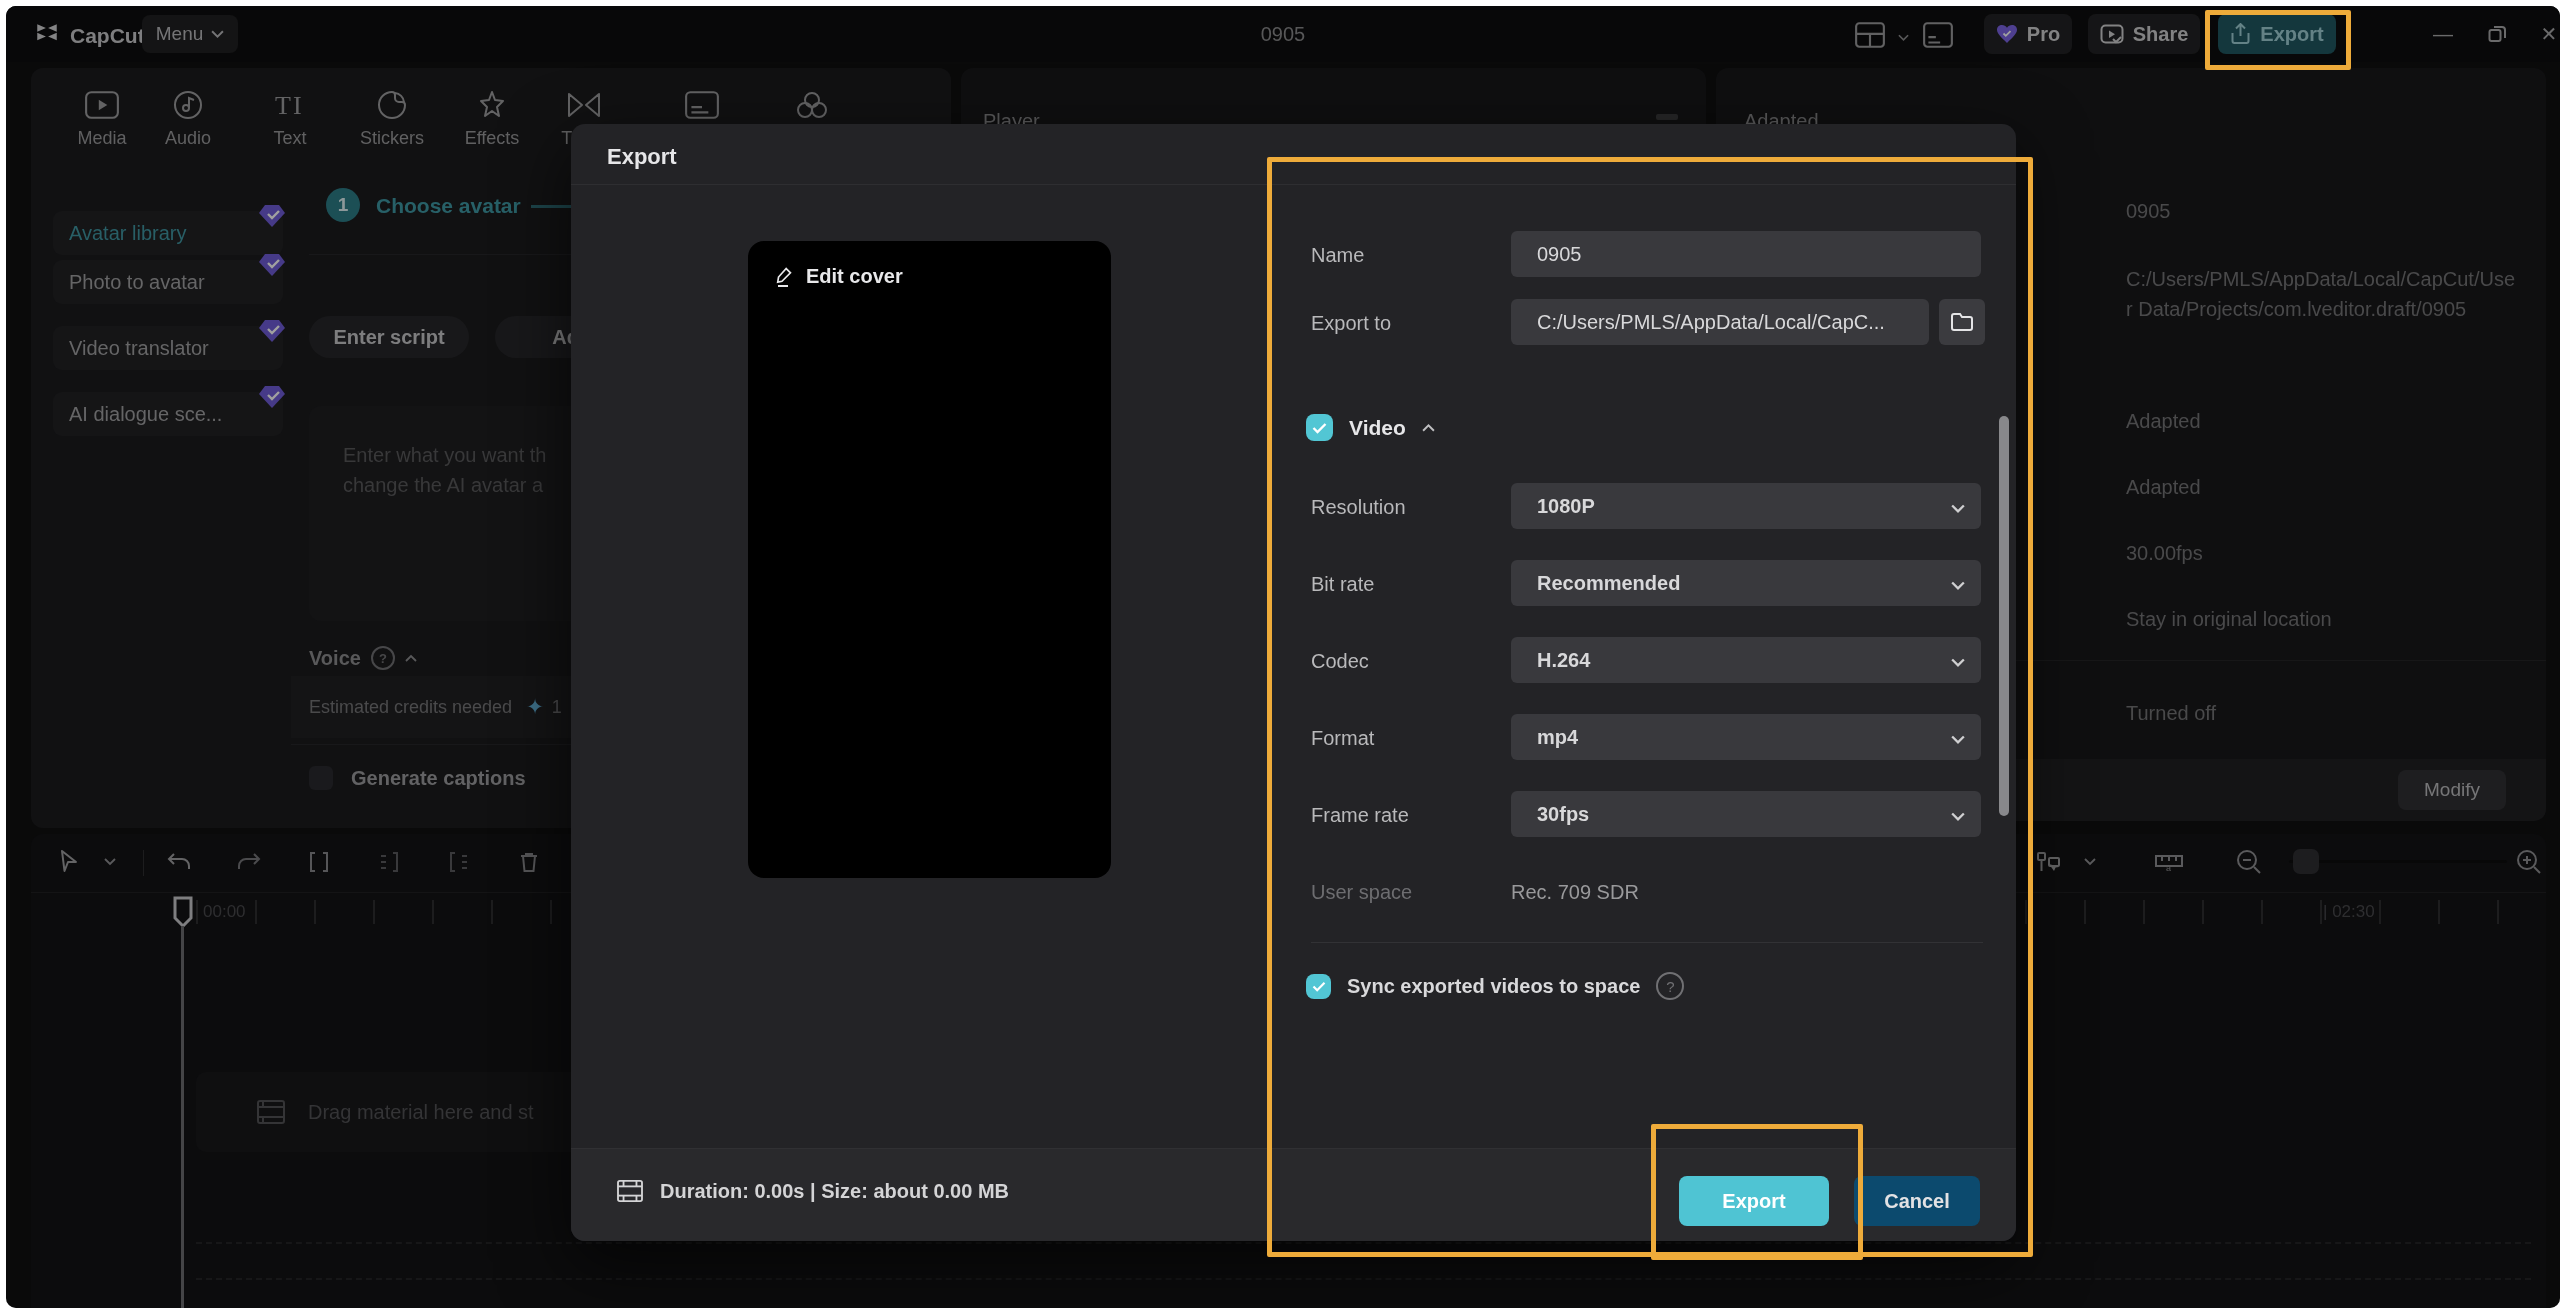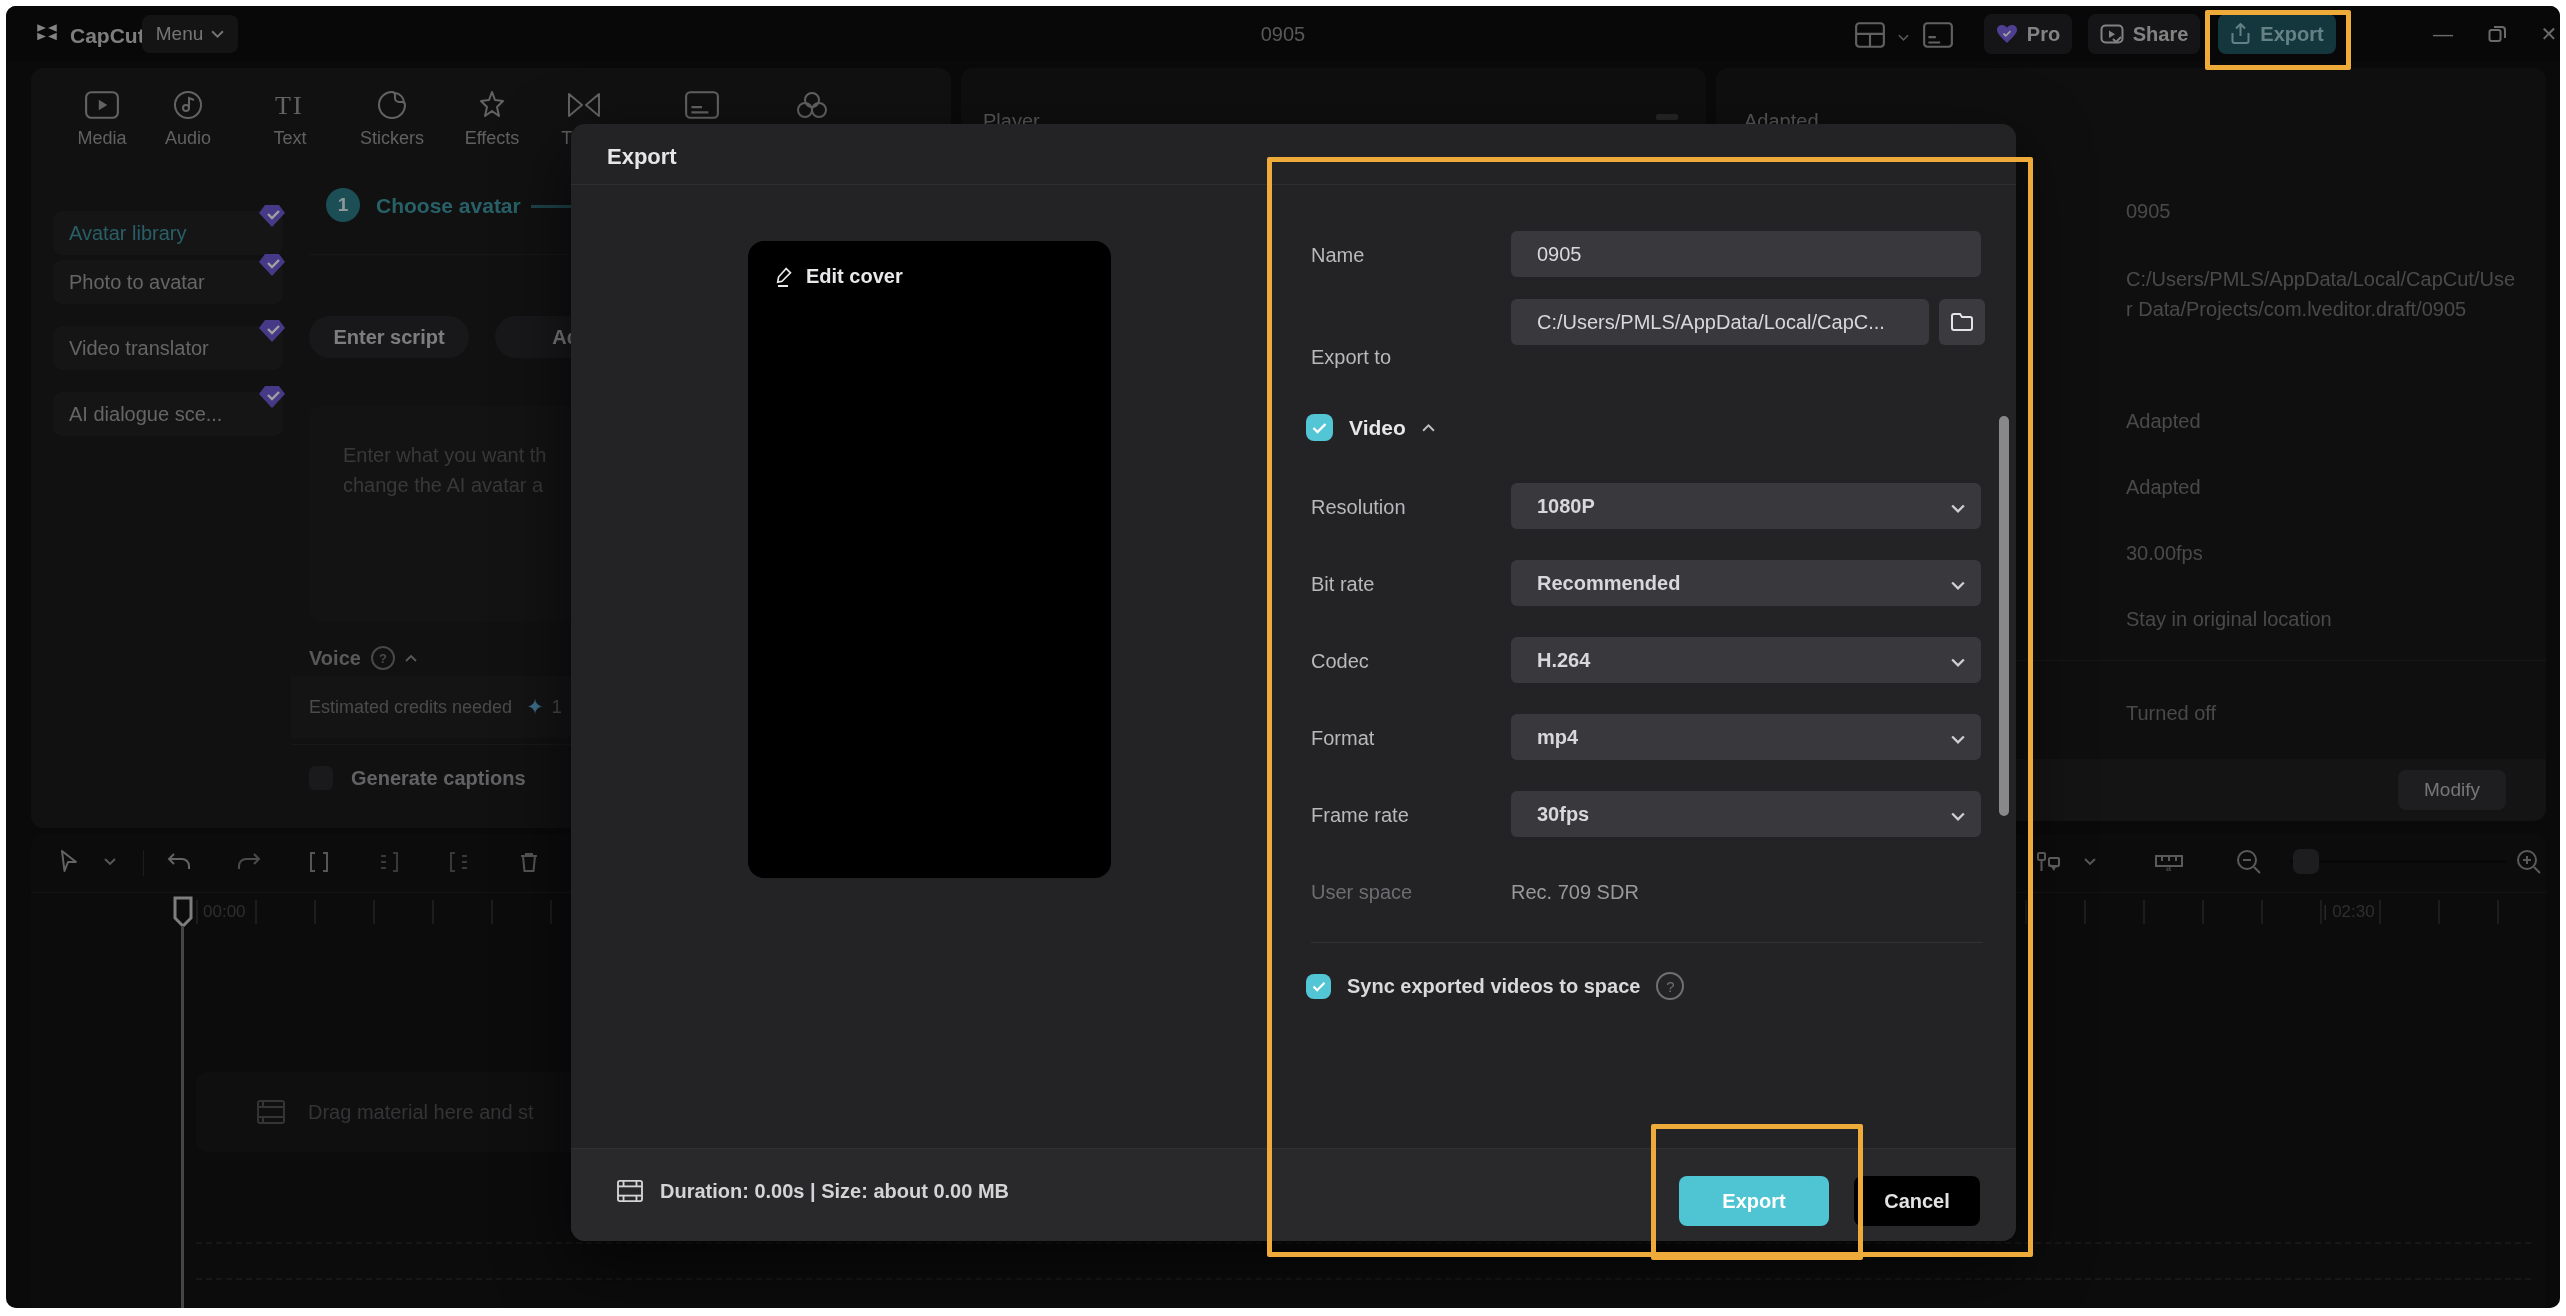--- a/index.html
+++ b/index.html
@@ -59,21 +59,21 @@
   .edit-cover{position:absolute;left:28px;top:24px;color:#e8e8ea;font-size:20px;font-weight:700;display:flex;align-items:center;gap:10px;}
   .f-label{position:absolute;left:740px;color:#b9b9bb;font-size:20px;}
   .f-label.muted{color:#6d6d70;}
   .f-input{position:absolute;left:940px;width:470px;height:46px;background:#39393d;border-radius:6px;color:#d8d8da;font-size:20px;display:flex;align-items:center;padding-left:26px;box-sizing:border-box;}
   .f-static{position:absolute;left:940px;color:#99999b;font-size:20px;}
   .ddl-chev{position:absolute;right:16px;top:13px;color:#cfcfd1;}
   .check-teal{width:27px;height:27px;border-radius:8px;background:#52c6d4;display:flex;align-items:center;justify-content:center;}
   .check-teal svg{display:block;}
   .dlg-footer{position:absolute;left:0;right:0;bottom:0;height:92px;background:#29292c;border-top:1px solid #303033;border-radius:0 0 14px 14px;}
   .btn-export{position:absolute;left:1108px;top:27px;width:150px;height:50px;background:#4fc4d3;border-radius:8px;color:#ffffff;font-size:20px;font-weight:700;display:flex;align-items:center;justify-content:center;}
-  .btn-cancel{position:absolute;left:1283px;top:27px;width:126px;height:50px;background:#000000;border-radius:8px;color:#e2e2e4;font-size:20px;font-weight:700;display:flex;align-items:center;justify-content:center;}
+  .btn-cancel{position:absolute;left:1283px;top:27px;width:126px;height:50px;background:#0c4a6e;border-radius:8px;color:#e2e2e4;font-size:20px;font-weight:700;display:flex;align-items:center;justify-content:center;}
   .scrollthumb{position:absolute;left:1428px;top:292px;width:10px;height:400px;background:#88888b;border-radius:5px;}
 
   .hibox{position:absolute;border:5px solid #eeab3a;z-index:70;border-radius:2px;}
   .qmark{width:24px;height:24px;border:2px solid #707073;border-radius:50%;color:#707073;font-size:15px;display:flex;align-items:center;justify-content:center;}
 </style>
 </head>
 <body>
 
 <div id="stage">
 <div id="appwin">
@@ -428,21 +428,21 @@
             </svg>
         <span>Edit cover</span>
       </div>
     </div>
 
     <div class="f-label" style="top:120px;">Name</div>
     <div class="f-input" style="top:107px;">
           <span>0905</span>
         </div>
 
-    <div class="f-label" style="top:188px;margin-top:34px;">Export to</div>
+    <div class="f-label" style="top:188px;">Export to</div>
     <div class="f-input" style="top:175px;width:418px;">
           <span>C:/Users/PMLS/AppData/Local/CapC...</span>
         </div>
     <div class="abs" style="left:1368px;top:175px;width:46px;height:46px;background:#3b3b3f;border-radius:6px;display:flex;align-items:center;justify-content:center;">
       <svg width="24" height="20" viewBox="0 0 24 20">
             <path d="M2 4a2 2 0 0 1 2-2h6l2 3h8a2 2 0 0 1 2 2v9a2 2 0 0 1-2 2H4a2 2 0 0 1-2-2z" fill="none" stroke="#e4e4e6" stroke-width="2"></path>
           </svg>
     </div>
 
     <div class="abs" style="left:735px;top:290px;display:flex;align-items:center;gap:16px;">

